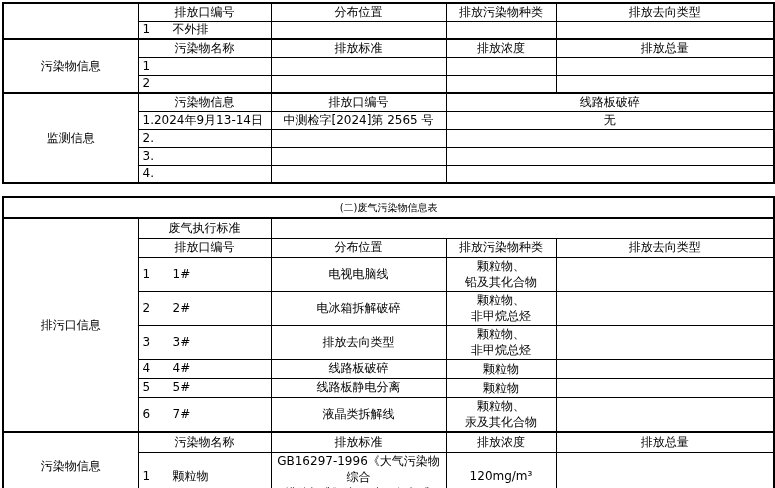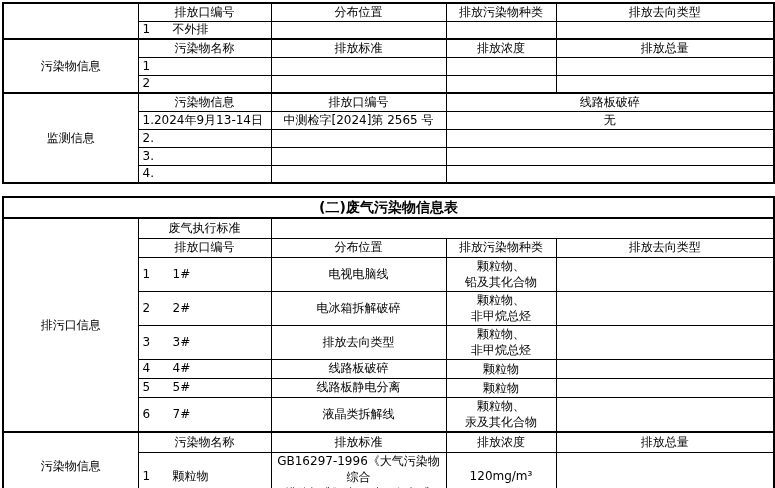--- a/index.html
+++ b/index.html
@@ -33,22 +33,22 @@
   }
   tr.sec > td { border-top: 2px solid #000000; }
   tr.h18 { height: 18px; }
   tr.h19 { height: 19px; }
   tr.h20 { height: 20px; }
   tr.h21 { height: 21px; }
   tr.h34 { height: 34px; }
   tr.h35 { height: 35px; }
   tr.h36 { height: 36px; }
   td.title-cell {
-    font-weight: bold;
-    font-size: 14px;
+    font-weight: normal;
+    font-size: 10px;
     border-bottom: 2px solid #000000;
   }
   td.numcell { text-align: left; padding: 0; }
   .numwrap { display: flex; align-items: center; }
   .numwrap .num {
     flex: 0 0 34px;
     padding-left: 4px;
     text-align: left;
     box-sizing: border-box;
   }

